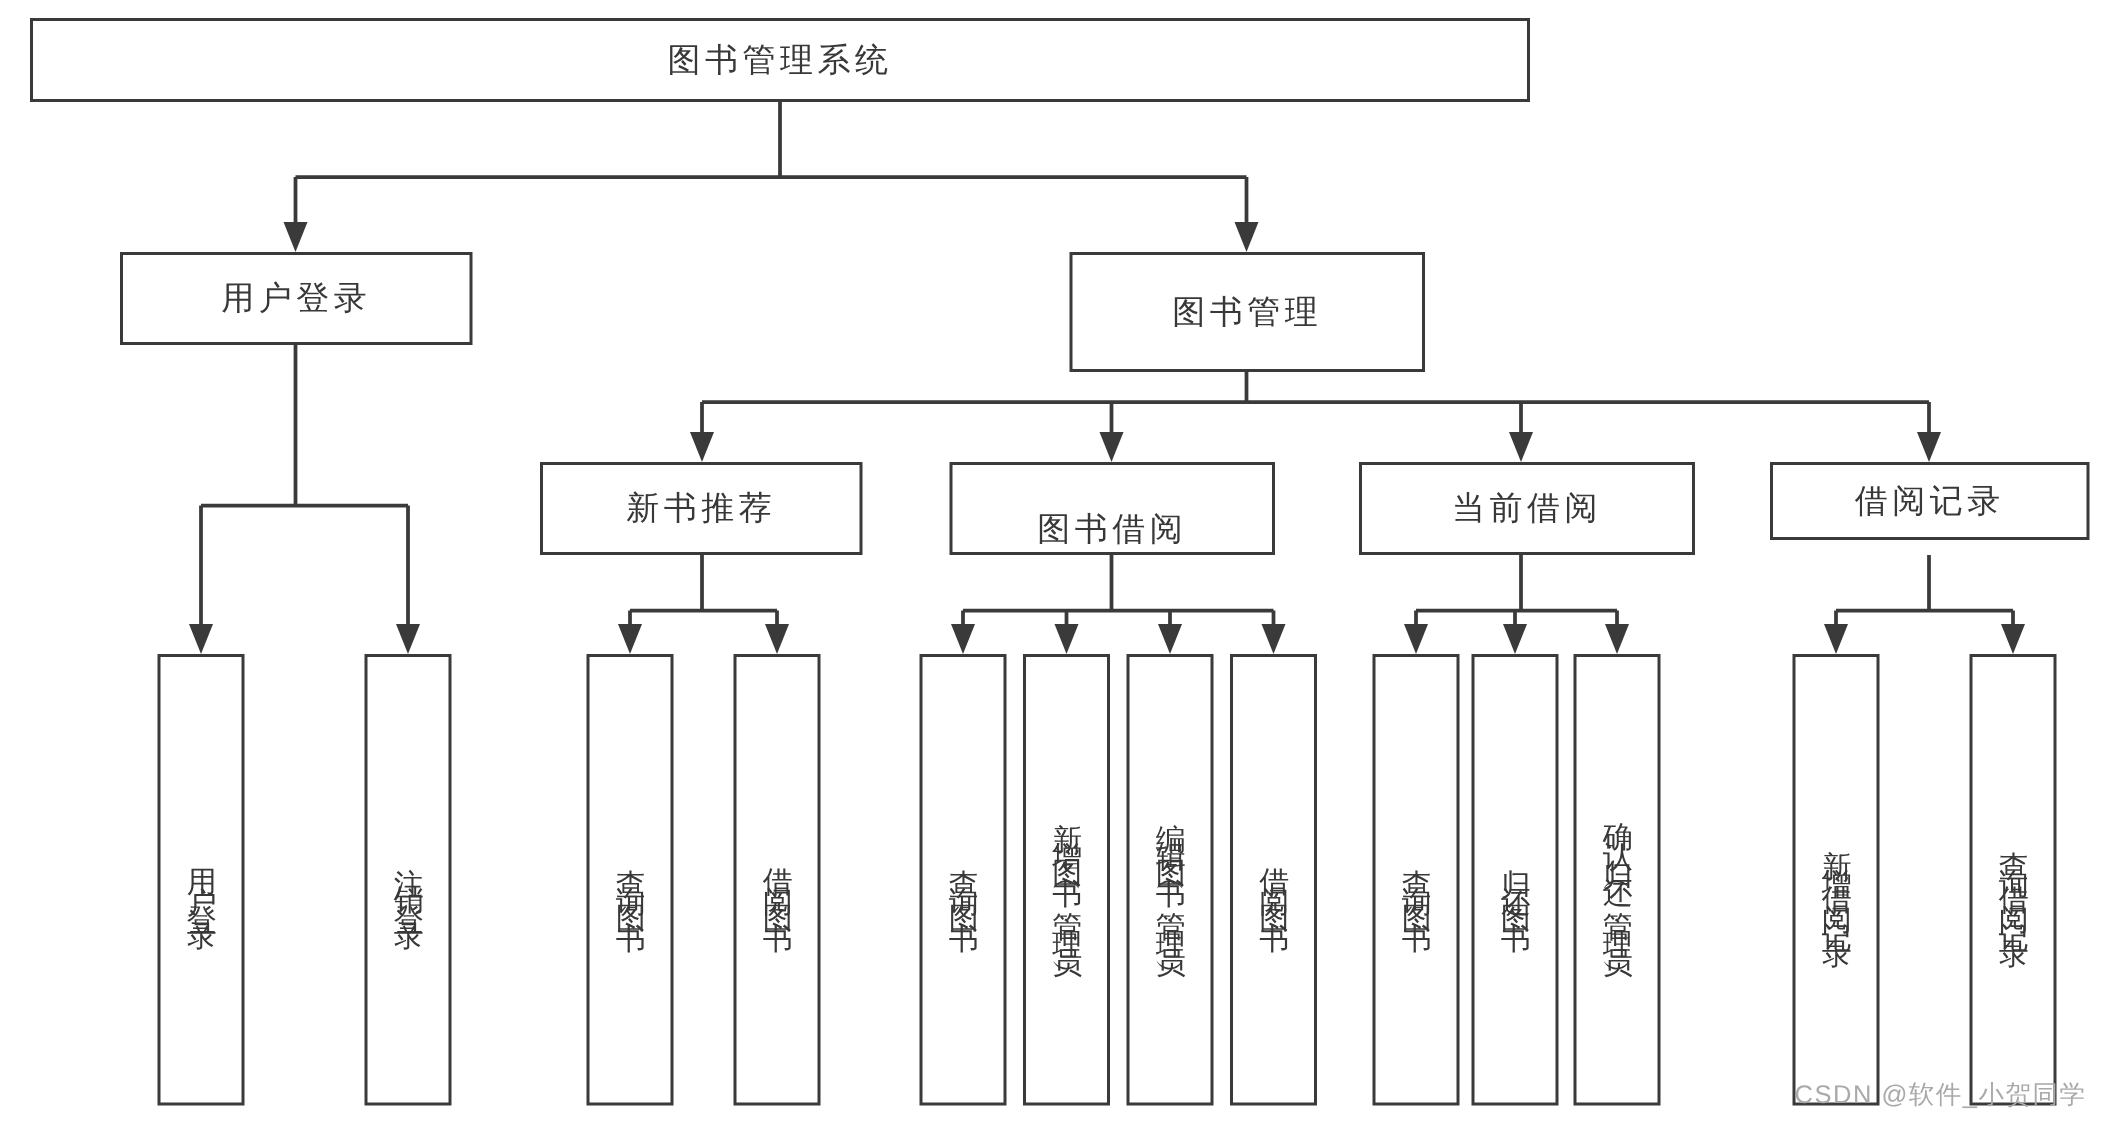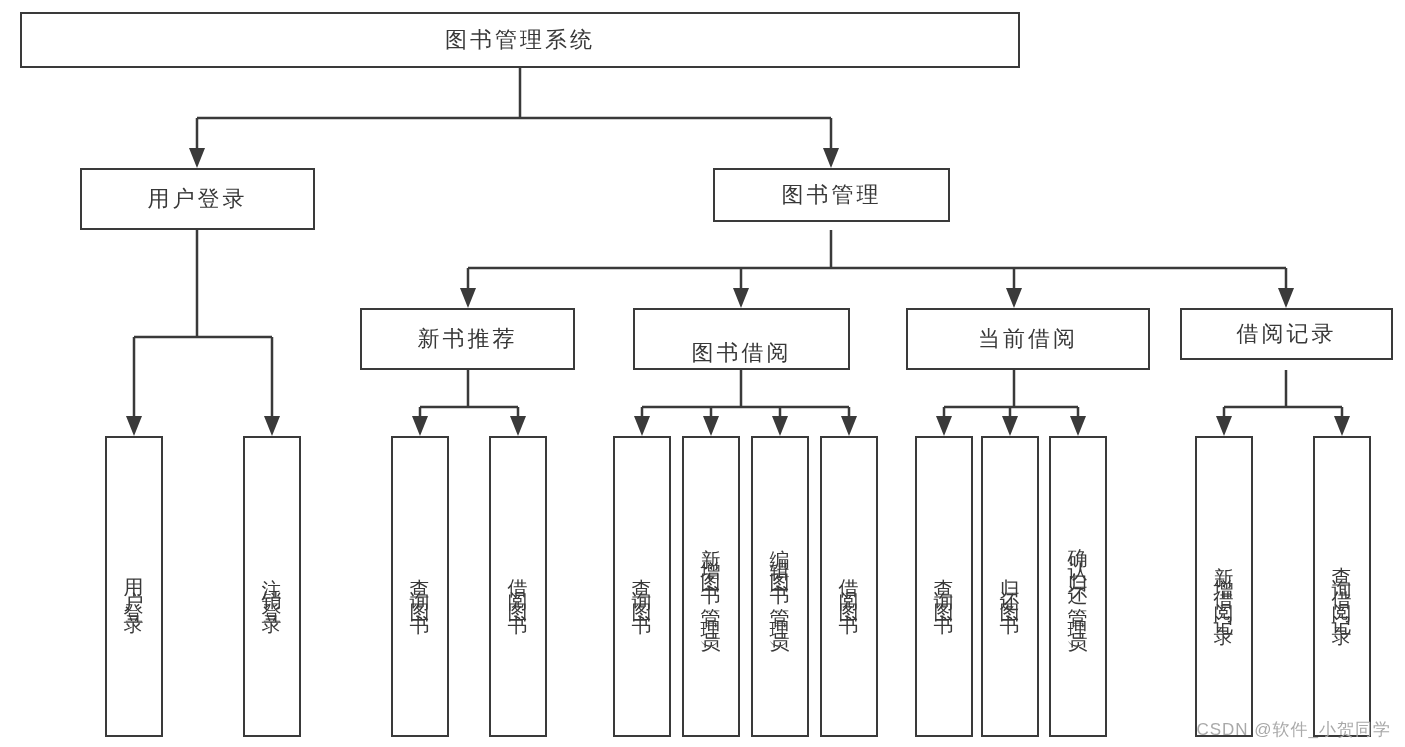--- a/index.html
+++ b/index.html
@@ -107,31 +107,31 @@
     </g>
   </svg>
 
   <div class="node h" style="left:20px;top:12px;width:1000px;height:56px;">
     <span>图书管理系统</span>
   </div>
 
   <div class="node h" style="left:80px;top:168px;width:235px;height:62px;">
     <span>用户登录</span>
   </div>
-  <div class="node h" style="left:713px;top:168px;width:237px;height:54px;">
+  <div class="node h" style="left:713px;top:168px;width:237px;height:80px;">
     <span>图书管理</span>
   </div>
 
   <div class="node h" style="left:360px;top:308px;width:215px;height:62px;">
     <span>新书推荐</span>
   </div>
   <div class="node h" style="left:633px;top:308px;width:217px;height:62px;align-items:flex-end;">
     <span>图书借阅</span>
   </div>
-  <div class="node h" style="left:906px;top:308px;width:244px;height:62px;">
+  <div class="node h" style="left:906px;top:308px;width:224px;height:62px;">
     <span>当前借阅</span>
   </div>
   <div class="node h" style="left:1180px;top:308px;width:213px;height:52px;">
     <span>借阅记录</span>
   </div>
 
   <div class="node v" style="left:105px;top:436px;width:58px;height:301px;">
     <span>用户登录</span>
   </div>
   <div class="node v" style="left:243px;top:436px;width:58px;height:301px;">

